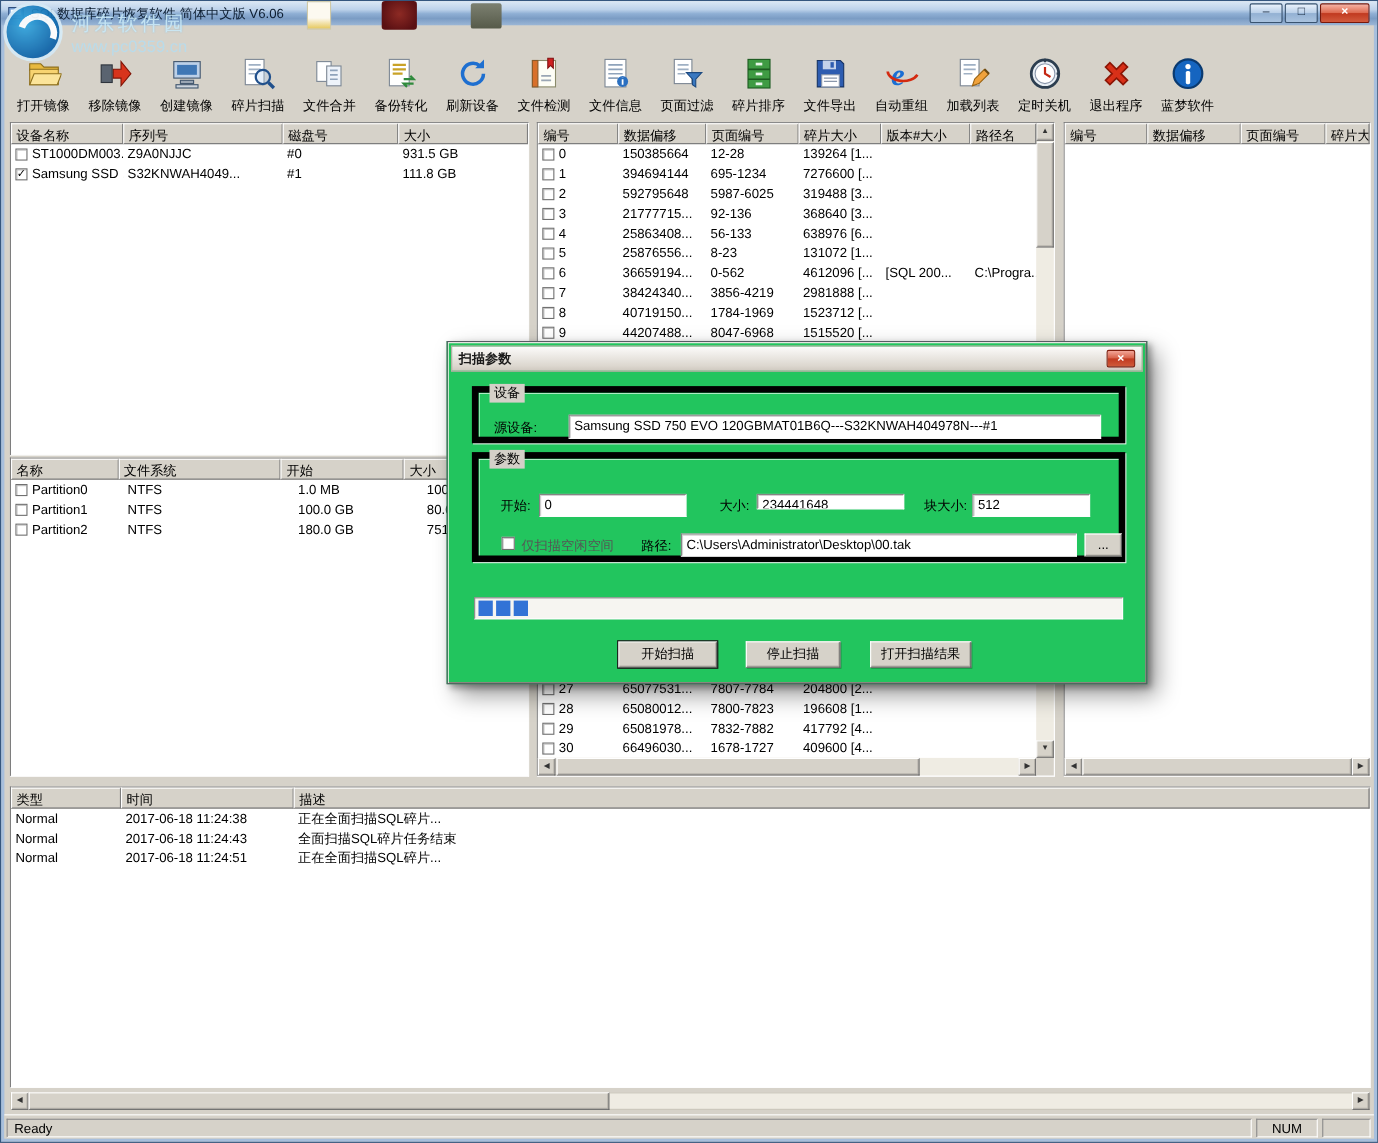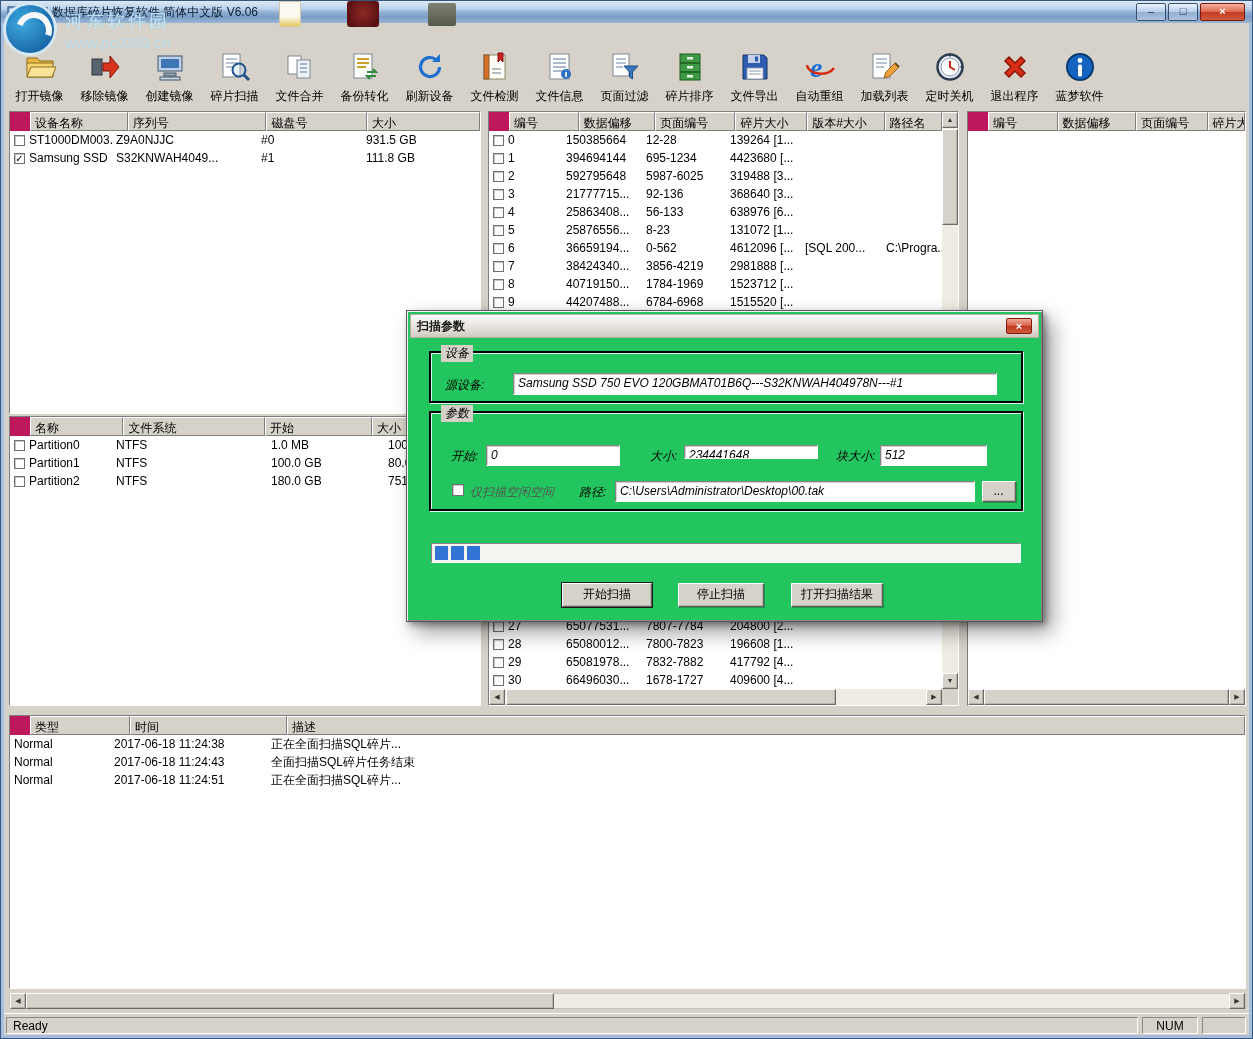--- a/index.html
+++ b/index.html
@@ -43,21 +43,21 @@
   .tbtn .lbl { font-size:12px; margin-top:2px; white-space:nowrap; }
 
   
   .panel { position:absolute; background:#fff; border:1px solid; border-color:#7e7e7e #fdfdfd #fdfdfd #7e7e7e; }
   #devices    { left:8px;   top:110px; width:472px;  height:303px; }
   #partitions { left:8px;   top:415px; width:472px;  height:290px; }
   #fragments  { left:487px; top:110px; width:471px;  height:595px; }
   #rightlist  { left:966px; top:110px; width:279px;  height:595px; }
   #log        { left:8px;   top:714px; width:1237px; height:274px; }
 
-  .lv-head { display:flex; height:19px; background:#be185d; position:relative; z-index:1;padding-left:20px; }
+  .lv-head { display:flex; height:19px; background:#404040; position:relative; z-index:1; }
   #fragments .lv-head { width:calc(100% - 16px); }
   .lv-h { height:19px; padding:2px 4px; background:#d6d2c9; white-space:nowrap; overflow:hidden;
     border-top:1px solid #fff; border-left:1px solid #fff; border-right:1px solid #7e7e7e; border-bottom:1px solid #7e7e7e; }
   .lv-body { position:absolute; left:0; top:19px; right:0; bottom:0; background:#fff; overflow:hidden; }
   #fragments .lv-body { right:16px; bottom:16px; }
   #rightlist .lv-body { bottom:16px; }
   .lv-row { display:flex; height:18px; line-height:18px; }
   .cell { padding:0 4px; white-space:nowrap; overflow:hidden; flex:none; }
   .withcb { display:flex; align-items:center; padding:0 0 0 2px; }
   .withcb .t { white-space:nowrap; overflow:hidden; }
@@ -101,21 +101,21 @@
   
   .dialog { position:absolute; left:405px; top:309px; width:637px; height:312px; background:#22c55e; z-index:40;
     border:1px solid #565b62; box-shadow: inset 1px 1px 0 #f4f2ee, inset -1px -1px 0 #8a867e,
     3px 3px 6px rgba(0,0,0,.35), 9px 10px 20px rgba(0,0,0,.4); }
   .dlg-title { position:absolute; left:3px; top:3px; right:3px; height:24px; display:flex; align-items:center;
     padding:0 6px; background:linear-gradient(180deg,#fcfbfa,#dcd7cf 80%,#cfc9c0); border:1px solid #b6b0a4; }
   .dlg-title-text { font-weight:bold; color:#1a1a1a; }
   .dlg-close { margin-left:auto; width:26px; height:16px; border:1px solid #7e1d0c; border-radius:2px; color:#fff;
     font-size:11px; font-weight:bold; line-height:14px; text-align:center;
     background:linear-gradient(#f2a698,#d9654d 45%,#c13a20 52%,#cf5a3a); }
-  .grp { position:absolute; border:2px solid #000000; box-shadow: inset 1px 1px 0 rgba(255,255,255,.85), 1px 1px 0 rgba(255,255,255,.85); font-style: italic; }
+  .grp { position:absolute; border:6px solid #000000; box-shadow: inset 1px 1px 0 rgba(255,255,255,.85), 1px 1px 0 rgba(255,255,255,.85); }
   .grp-label { position:absolute; top:-8px; left:10px; background:#d4d0c8; padding:0 4px; }
   .g1 { left:22px; top:40px; width:594px; height:52px; }
   .g2 { left:22px; top:100px; width:594px; height:100px; }
   .dlbl { position:absolute; line-height:14px; white-space:nowrap; }
   .dialog .tf { position:absolute; background:#fff; border:1px solid; border-color:#848484 #fdfdfd #fdfdfd #848484;
     box-shadow:inset 1px 1px 0 rgba(0,0,0,.18); padding:2px 4px; white-space:nowrap; overflow:hidden; }
   .dialog .btn { position:absolute; background:#d6d2c9; border:1px solid; border-color:#fff #5f5f5f #5f5f5f #fff;
     box-shadow:1px 1px 0 rgba(0,0,0,.25), inset -1px -1px 0 #b6b2aa; text-align:center; line-height:20px; cursor:default; }
   .dialog .btn.primary { outline:1px solid #1a1a1a; }
   .dcb { position:absolute; width:12px; height:12px; background:#fff; border:1px solid #707070; box-shadow:inset 1px 1px 0 rgba(0,0,0,.2); }
@@ -383,21 +383,21 @@
           <span class="cell c4"></span>
           <span class="cell c5"></span>
         </div>
       <div class="lv-row">
           <span class="cell c0 withcb">
             <i class="cb"></i>
             <span class="t">1</span>
           </span>
           <span class="cell c1">394694144</span>
           <span class="cell c2">695-1234</span>
-          <span class="cell c3">4423680 [...</span>
+          <span class="cell c3">7276600 [...</span>
           <span class="cell c4"></span>
           <span class="cell c5"></span>
         </div>
       <div class="lv-row">
           <span class="cell c0 withcb">
             <i class="cb"></i>
             <span class="t">2</span>
           </span>
           <span class="cell c1">592795648</span>
           <span class="cell c2">5987-6025</span>
@@ -470,21 +470,21 @@
           <span class="cell c3">1523712 [...</span>
           <span class="cell c4"></span>
           <span class="cell c5"></span>
         </div>
       <div class="lv-row">
           <span class="cell c0 withcb">
             <i class="cb"></i>
             <span class="t">9</span>
           </span>
           <span class="cell c1">44207488...</span>
-          <span class="cell c2">6784-6968</span>
+          <span class="cell c2">8047-6968</span>
           <span class="cell c3">1515520 [...</span>
           <span class="cell c4"></span>
           <span class="cell c5"></span>
         </div>
       <div class="spacer"></div>
       <div class="lv-row">
           <span class="cell c0 withcb">
             <i class="cb"></i>
             <span class="t">27</span>
           </span>

